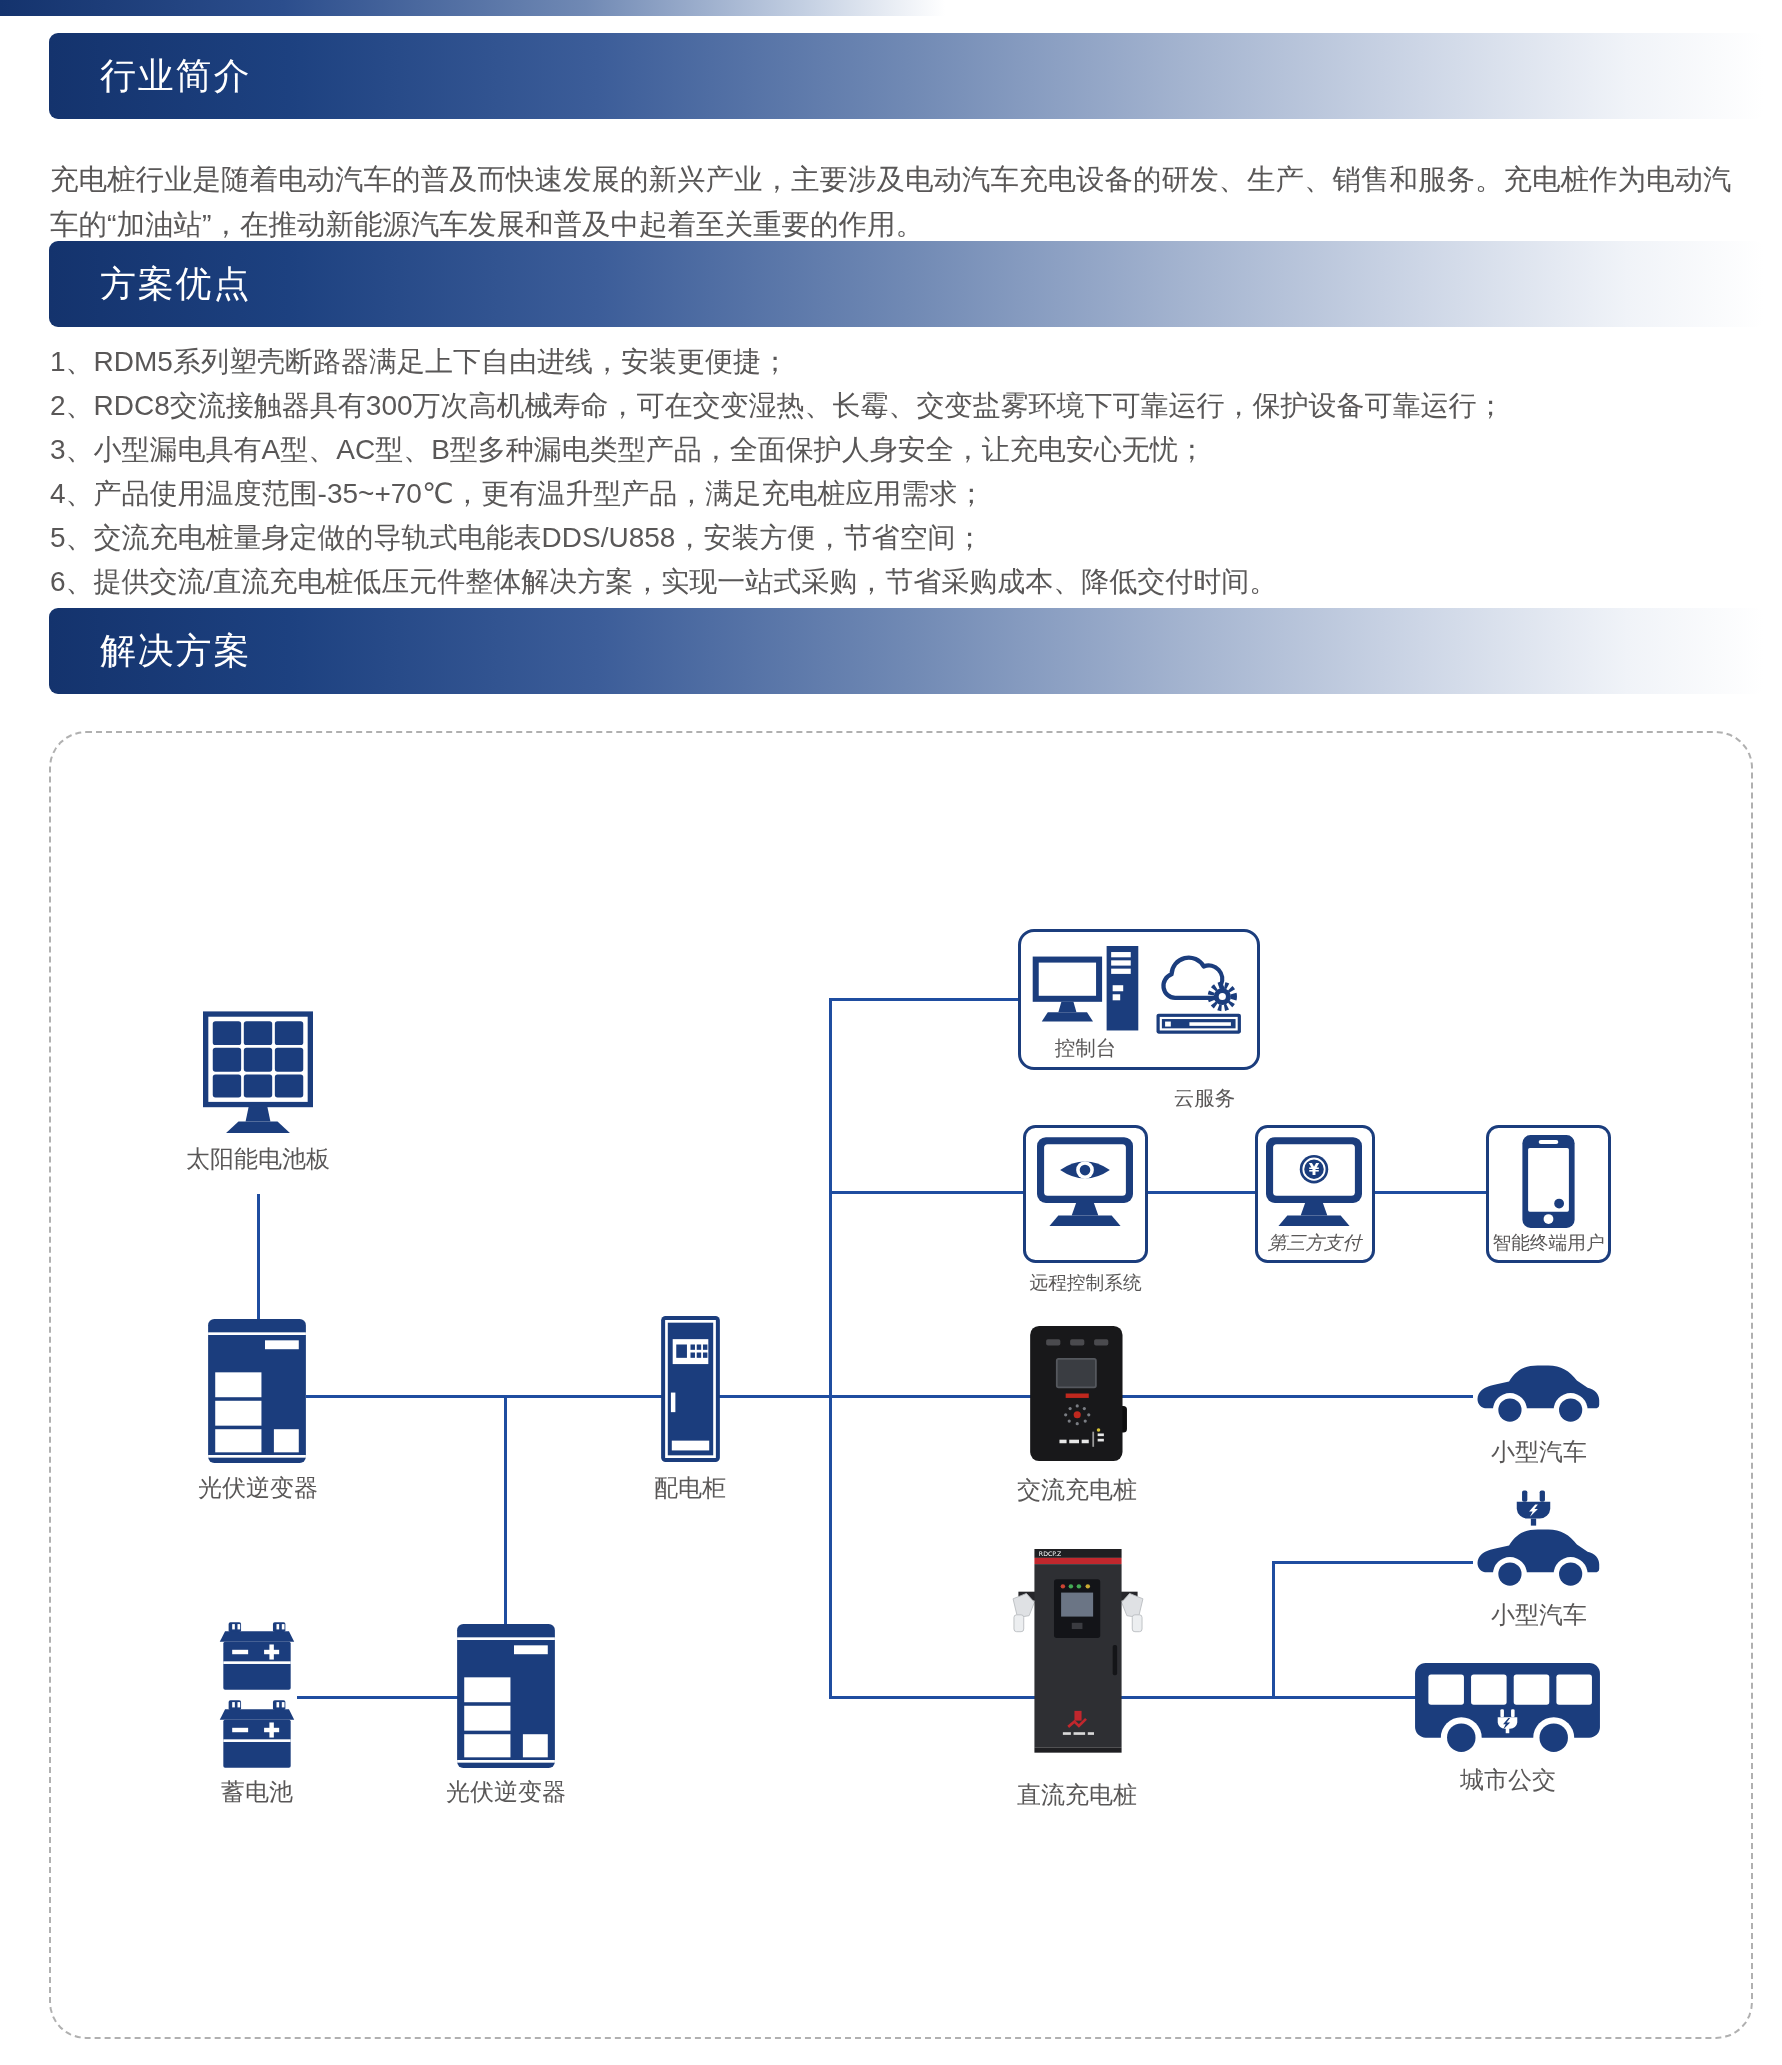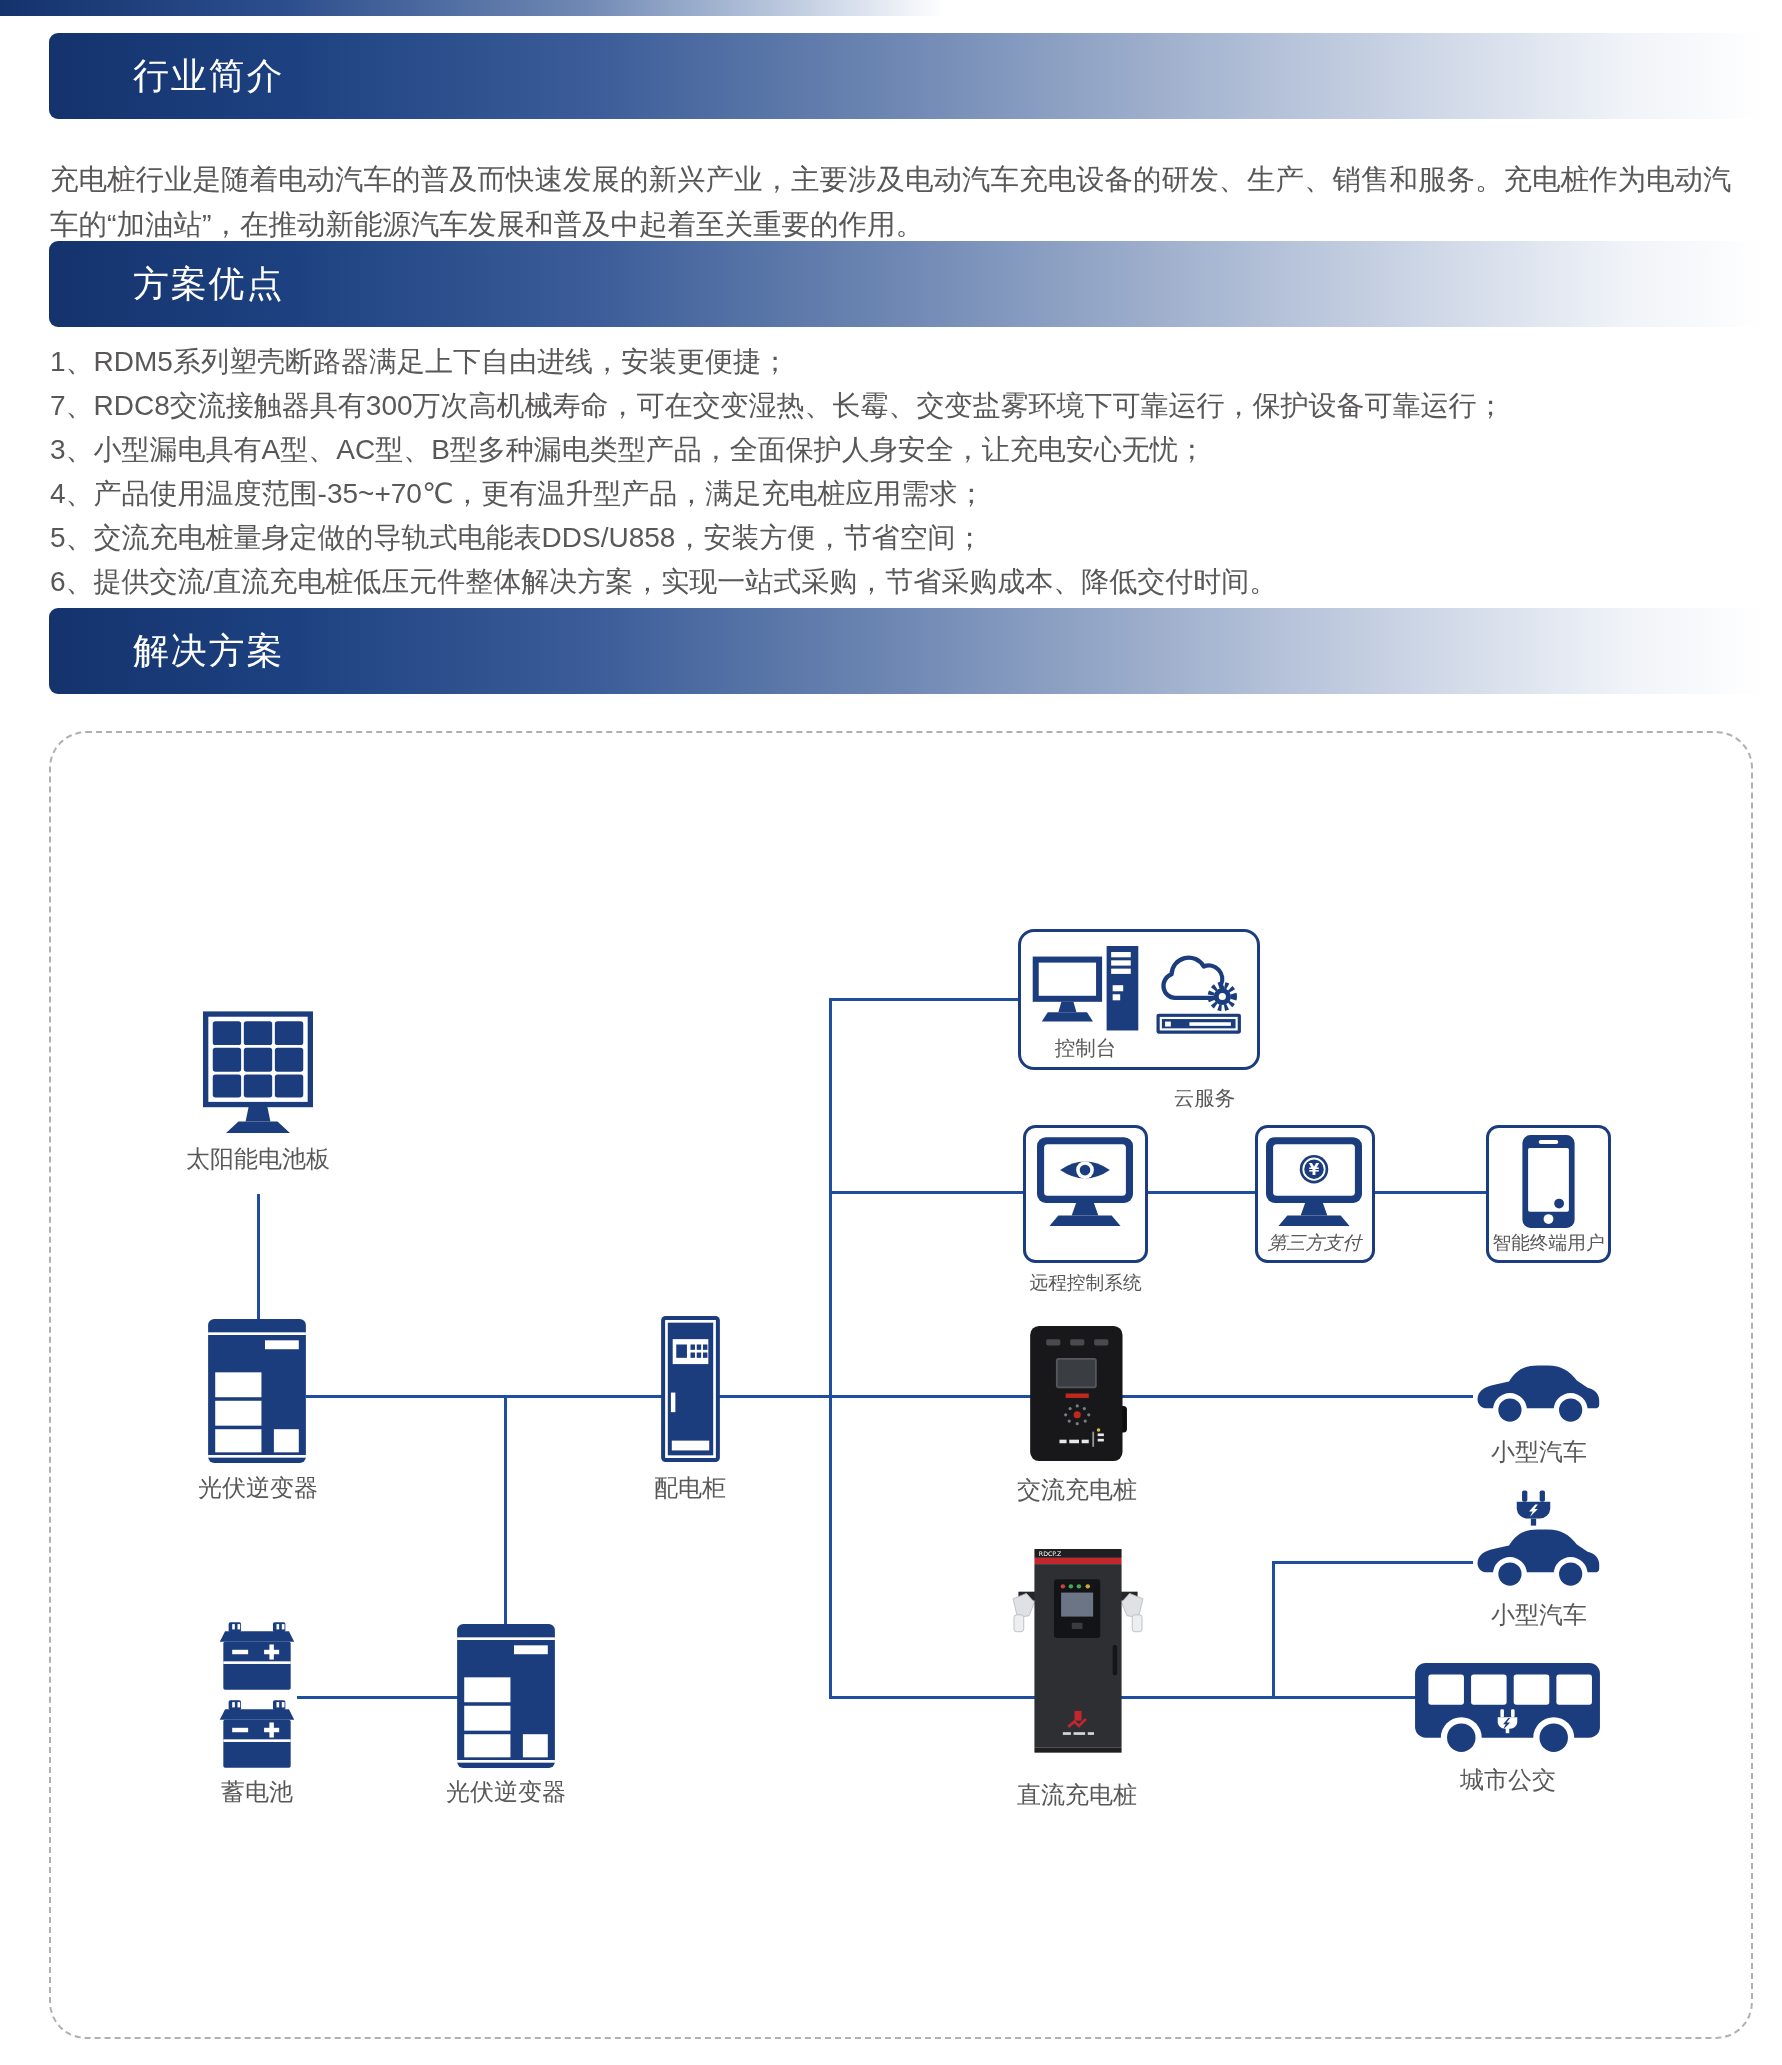--- a/index.html
+++ b/index.html
@@ -3,21 +3,21 @@
 <meta charset="utf-8">
 <style>
   html,body{margin:0;padding:0;background:#ffffff;}
   .canvas{position:relative;width:1782px;height:2066px;background:#fff;overflow:hidden;
           font-family:"Liberation Sans","DejaVu Sans",sans-serif;}
   .topbar{position:absolute;left:0;top:0;width:945px;height:16px;
           background:linear-gradient(90deg,#14336d 0%,#2c4e8d 30%,#7089b4 62%,#c3cfe2 85%,#ffffff 100%);}
   .hdr{position:absolute;left:49px;width:1715px;height:86px;border-radius:9px;
        background:linear-gradient(90deg,#14336d 0%,#1d4180 14%,#3c5d99 32%,#7089b4 50%,#a3b3cf 66%,#cdd6e6 80%,#f0f3f8 92%,#ffffff 100%);
        color:#ffffff;font-size:36px;font-weight:500;display:flex;align-items:center;
-       padding-left:84px;box-sizing:border-box;letter-spacing:1.8px;}
+       padding-left:51px;box-sizing:border-box;letter-spacing:1.8px;}
   .para{position:absolute;left:50px;top:128px;width:1690px;font-size:28.5px;line-height:45px;color:#595757;}
   .advlist{position:absolute;left:50px;top:340px;width:1693px;margin:0;padding:0;list-style:none;
            font-size:28px;line-height:44px;color:#595757;}
   .frame{position:absolute;left:49px;top:731px;width:1704px;height:1308px;
          border:2.7px dashed #b0b0b0;border-radius:37px;box-sizing:border-box;}
   .hl{position:absolute;height:2.7px;background:#1f4da0;}
   .vl{position:absolute;width:2.7px;background:#1f4da0;}
   .icon{position:absolute;}
   .lbl{position:absolute;color:#595757;font-size:24px;text-align:center;white-space:nowrap;}
   .inlbl{position:absolute;color:#595757;font-size:20.5px;text-align:center;white-space:nowrap;}
@@ -33,21 +33,21 @@
   <div class="hdr" style="top:33px;">
     <span>行业简介</span>
   </div>
   <p class="para">充电桩行业是随着电动汽车的普及而快速发展的新兴产业，主要涉及电动汽车充电设备的研发、生产、销售和服务。充电桩作为电动汽车的“加油站”，在推动新能源汽车发展和普及中起着至关重要的作用。</p>
 
   <div class="hdr" style="top:241px;">
     <span>方案优点</span>
   </div>
   <ul class="advlist">
     <li>1、RDM5系列塑壳断路器满足上下自由进线，安装更便捷；</li>
-    <li>7、RDC8交流接触器具有300万次高机械寿命，可在交变湿热、长霉、交变盐雾环境下可靠运行，保护设备可靠运行；</li>
+    <li>2、RDC8交流接触器具有300万次高机械寿命，可在交变湿热、长霉、交变盐雾环境下可靠运行，保护设备可靠运行；</li>
     <li>3、小型漏电具有A型、AC型、B型多种漏电类型产品，全面保护人身安全，让充电安心无忧；</li>
     <li>4、产品使用温度范围-35~+70℃，更有温升型产品，满足充电桩应用需求；</li>
     <li>5、交流充电桩量身定做的导轨式电能表DDS/U858，安装方便，节省空间；</li>
     <li>6、提供交流/直流充电桩低压元件整体解决方案，实现一站式采购，节省采购成本、降低交付时间。</li>
   </ul>
 
   <div class="hdr" style="top:608px;">
     <span>解决方案</span>
   </div>
 

